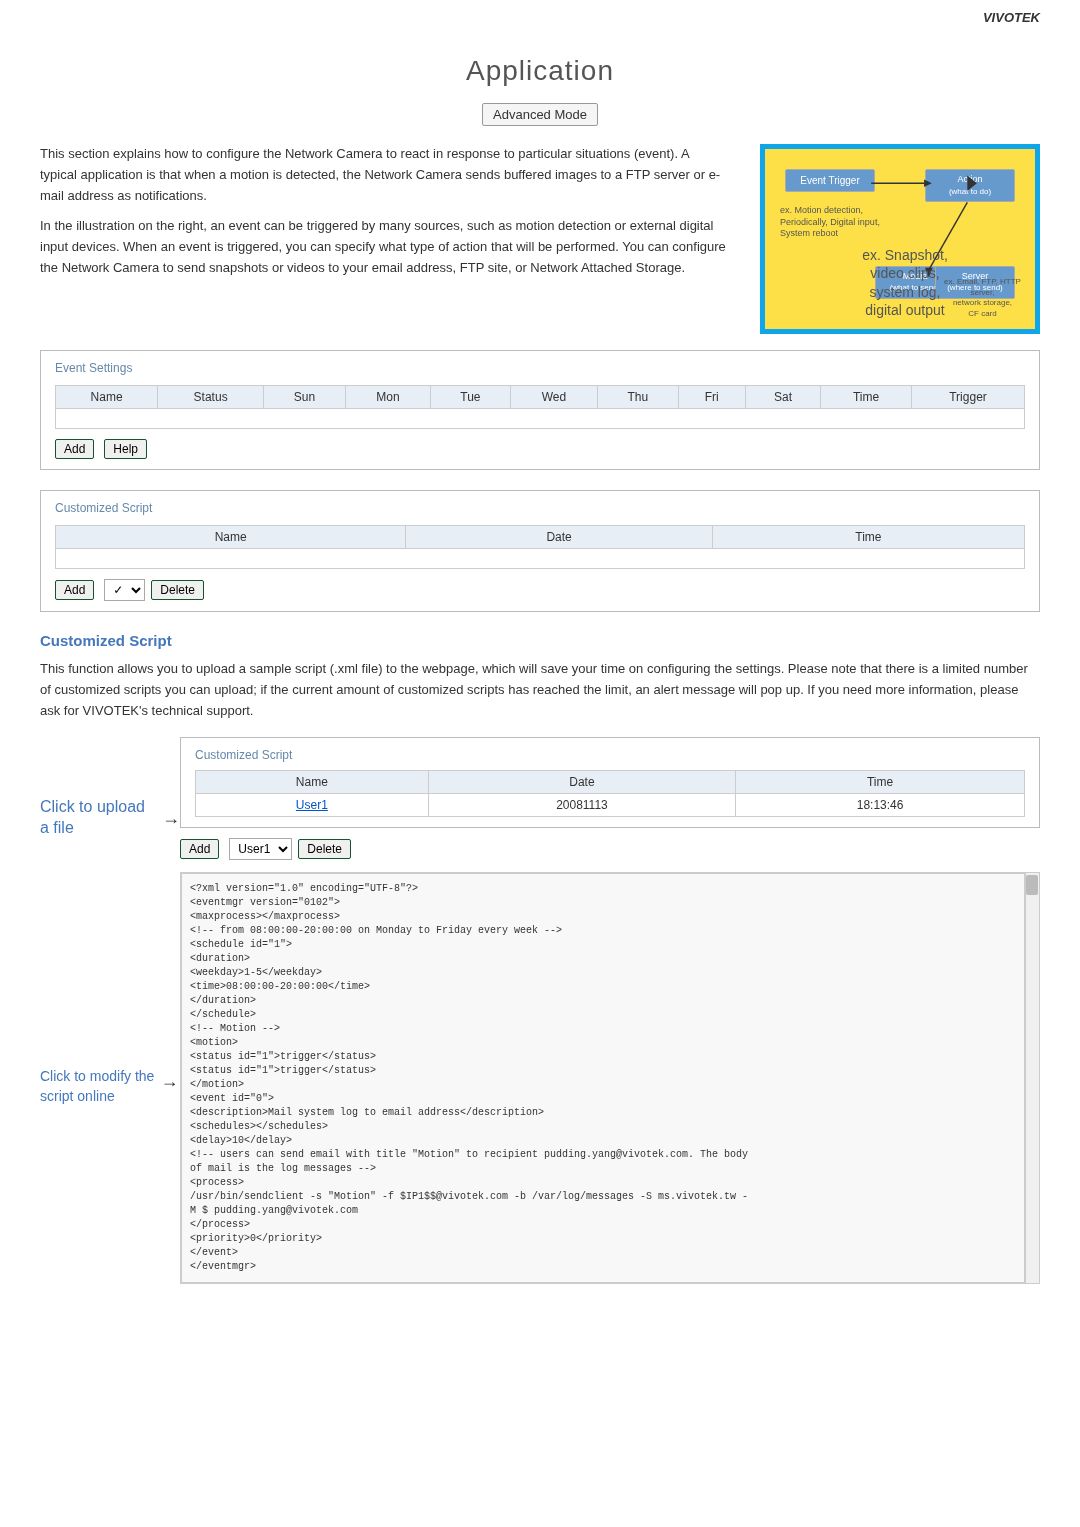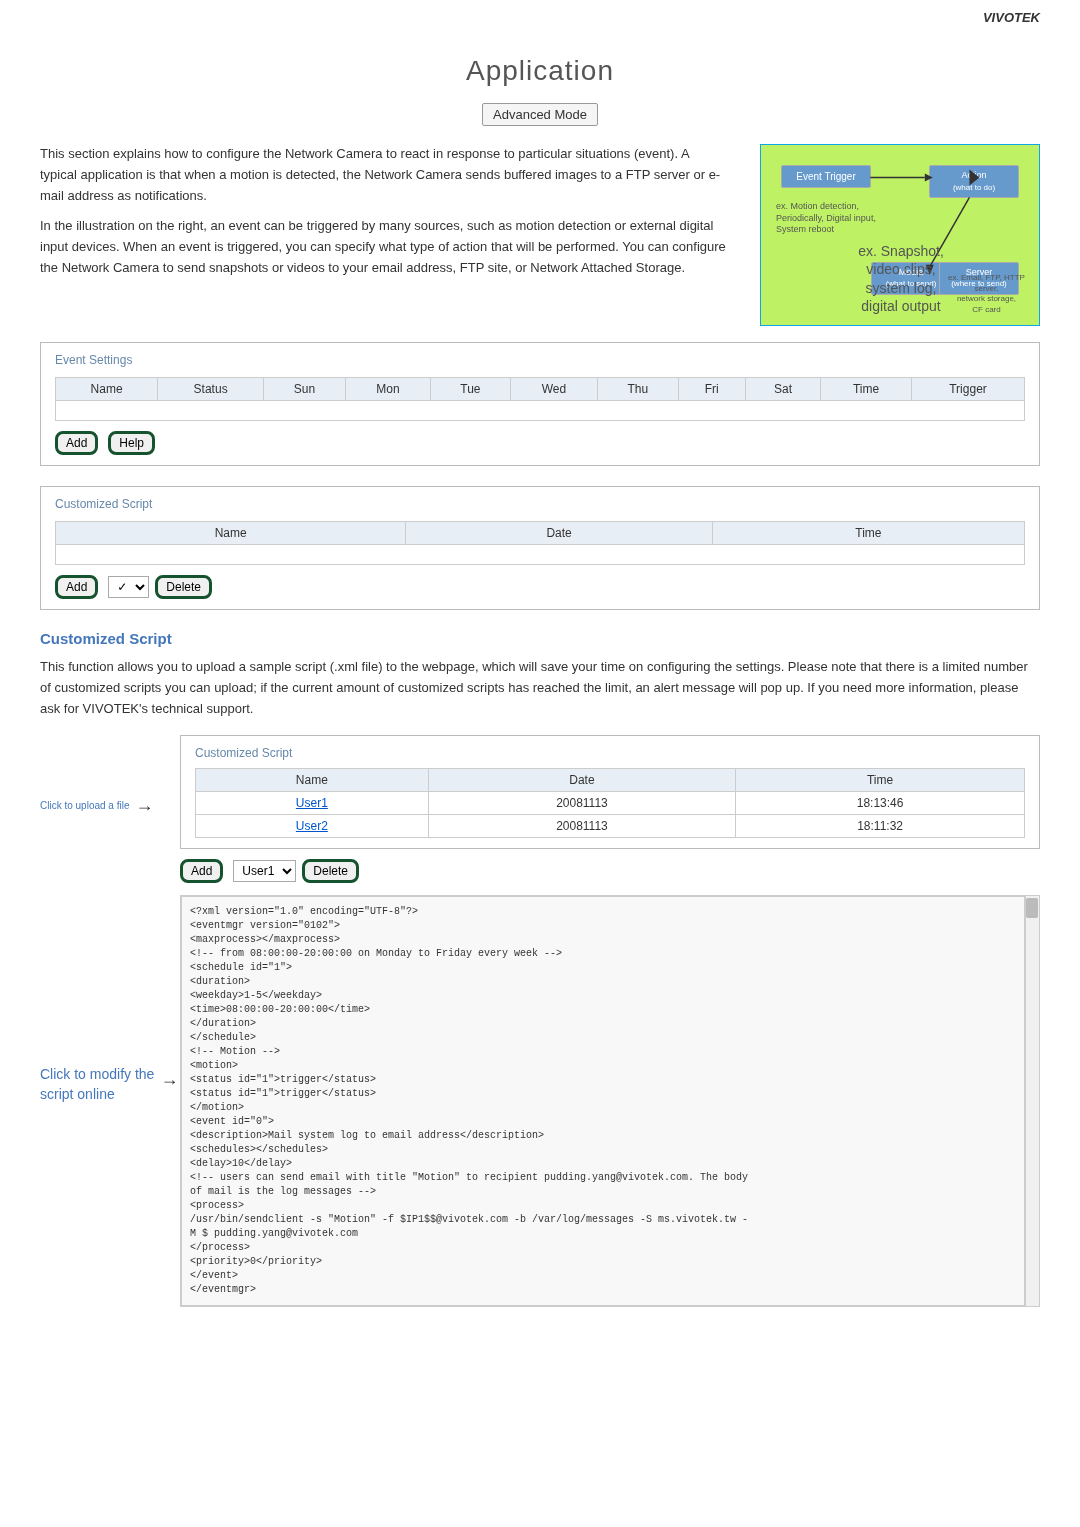--- a/index.html
+++ b/index.html
@@ -64,22 +64,22 @@
       color: #333;
     }
     .intro-text p {
       margin-bottom: 10px;
     }
 
     
     .diagram-container {
       width: 280px;
       flex-shrink: 0;
-      border: 1px solid #0ea5e9;
-      background: #bef264;
+      border: 5px solid #0ea5e9;
+      background: #fde047;
       padding: 10px;
       font-size: 10px;
     }
 
     .diagram-inner {
       position: relative;
       height: 160px;
     }
 
     .diag-box {
@@ -162,27 +162,27 @@
       padding: 4px 10px;
       text-align: center;
       font-weight: normal;
     }
     .data-table td {
       border: 1px solid #ccc;
       padding: 4px 10px;
       text-align: center;
     }
     .table-btn {
-      border: 3px solid #14532d;
+      border: 1px solid #14532d;
       padding: 2px 8px;
       font-size: 12px;
       background: #f0f0f0;
       cursor: pointer;
       margin-right: 4px;
-      border-radius: 8px;
+      border-radius: 2px;
     }
     .btns-row {
       margin-top: 10px;
       display: flex;
       align-items: center;
       gap: 6px;
     }
 
     
     .customized-section-box {
@@ -406,21 +406,21 @@
     </div>
   </div>
 
   <div class="customized-script-heading">Customized Script</div>
   <div class="cs-description">This function allows you to upload a sample script (.xml file) to the webpage, which will save your time on configuring the settings. Please note that there is a limited number of customized scripts you can upload; if the current amount of customized scripts has reached the limit, an alert message will pop up. If you need more information, please ask for VIVOTEK's technical support.</div>
 
   <div class="lower-section">
     <div class="left-labels" style="position:relative; min-height:700px;">
 
       <div style="position:absolute; top:60px; left:0; display:flex; align-items:center; gap:6px;">
-        <span style="font-size:10px; color:#4477bb; line-height:1.3;">Click to upload a file</span>
+        <span style="font-size:16px; color:#4477bb; line-height:1.3;">Click to upload a file</span>
         <span style="font-size:18px; color:#333;">→</span>
       </div>
 
       <div style="position:absolute; top:330px; left:0; display:flex; align-items:flex-start; gap:6px;">
         <div style="font-size:14px; color:#4477bb; line-height:1.4;">Click to modify the<br>script online</div>
         <span style="font-size:18px; color:#333; margin-top:4px;">→</span>
       </div>
     </div>
 
     <div class="right-content">
@@ -433,25 +433,20 @@
               <th>Name</th>
               <th>Date</th>
               <th>Time</th>
             </tr>
           </thead>
           <tbody>
             <tr>
               <td><a href="#">User1</a></td>
               <td>20081113</td>
               <td>18:13:46</td>
-            </tr>
-            <tr>
-              <td><a href="#">User2</a></td>
-              <td>20081113</td>
-              <td>18:11:32</td>
             </tr>
           </tbody>
         </table>
       </div>
 
       <div class="script-btns-row">
         <button class="table-btn">Add</button>
         <select class="script-select">
           <option>User1</option>
         </select>

